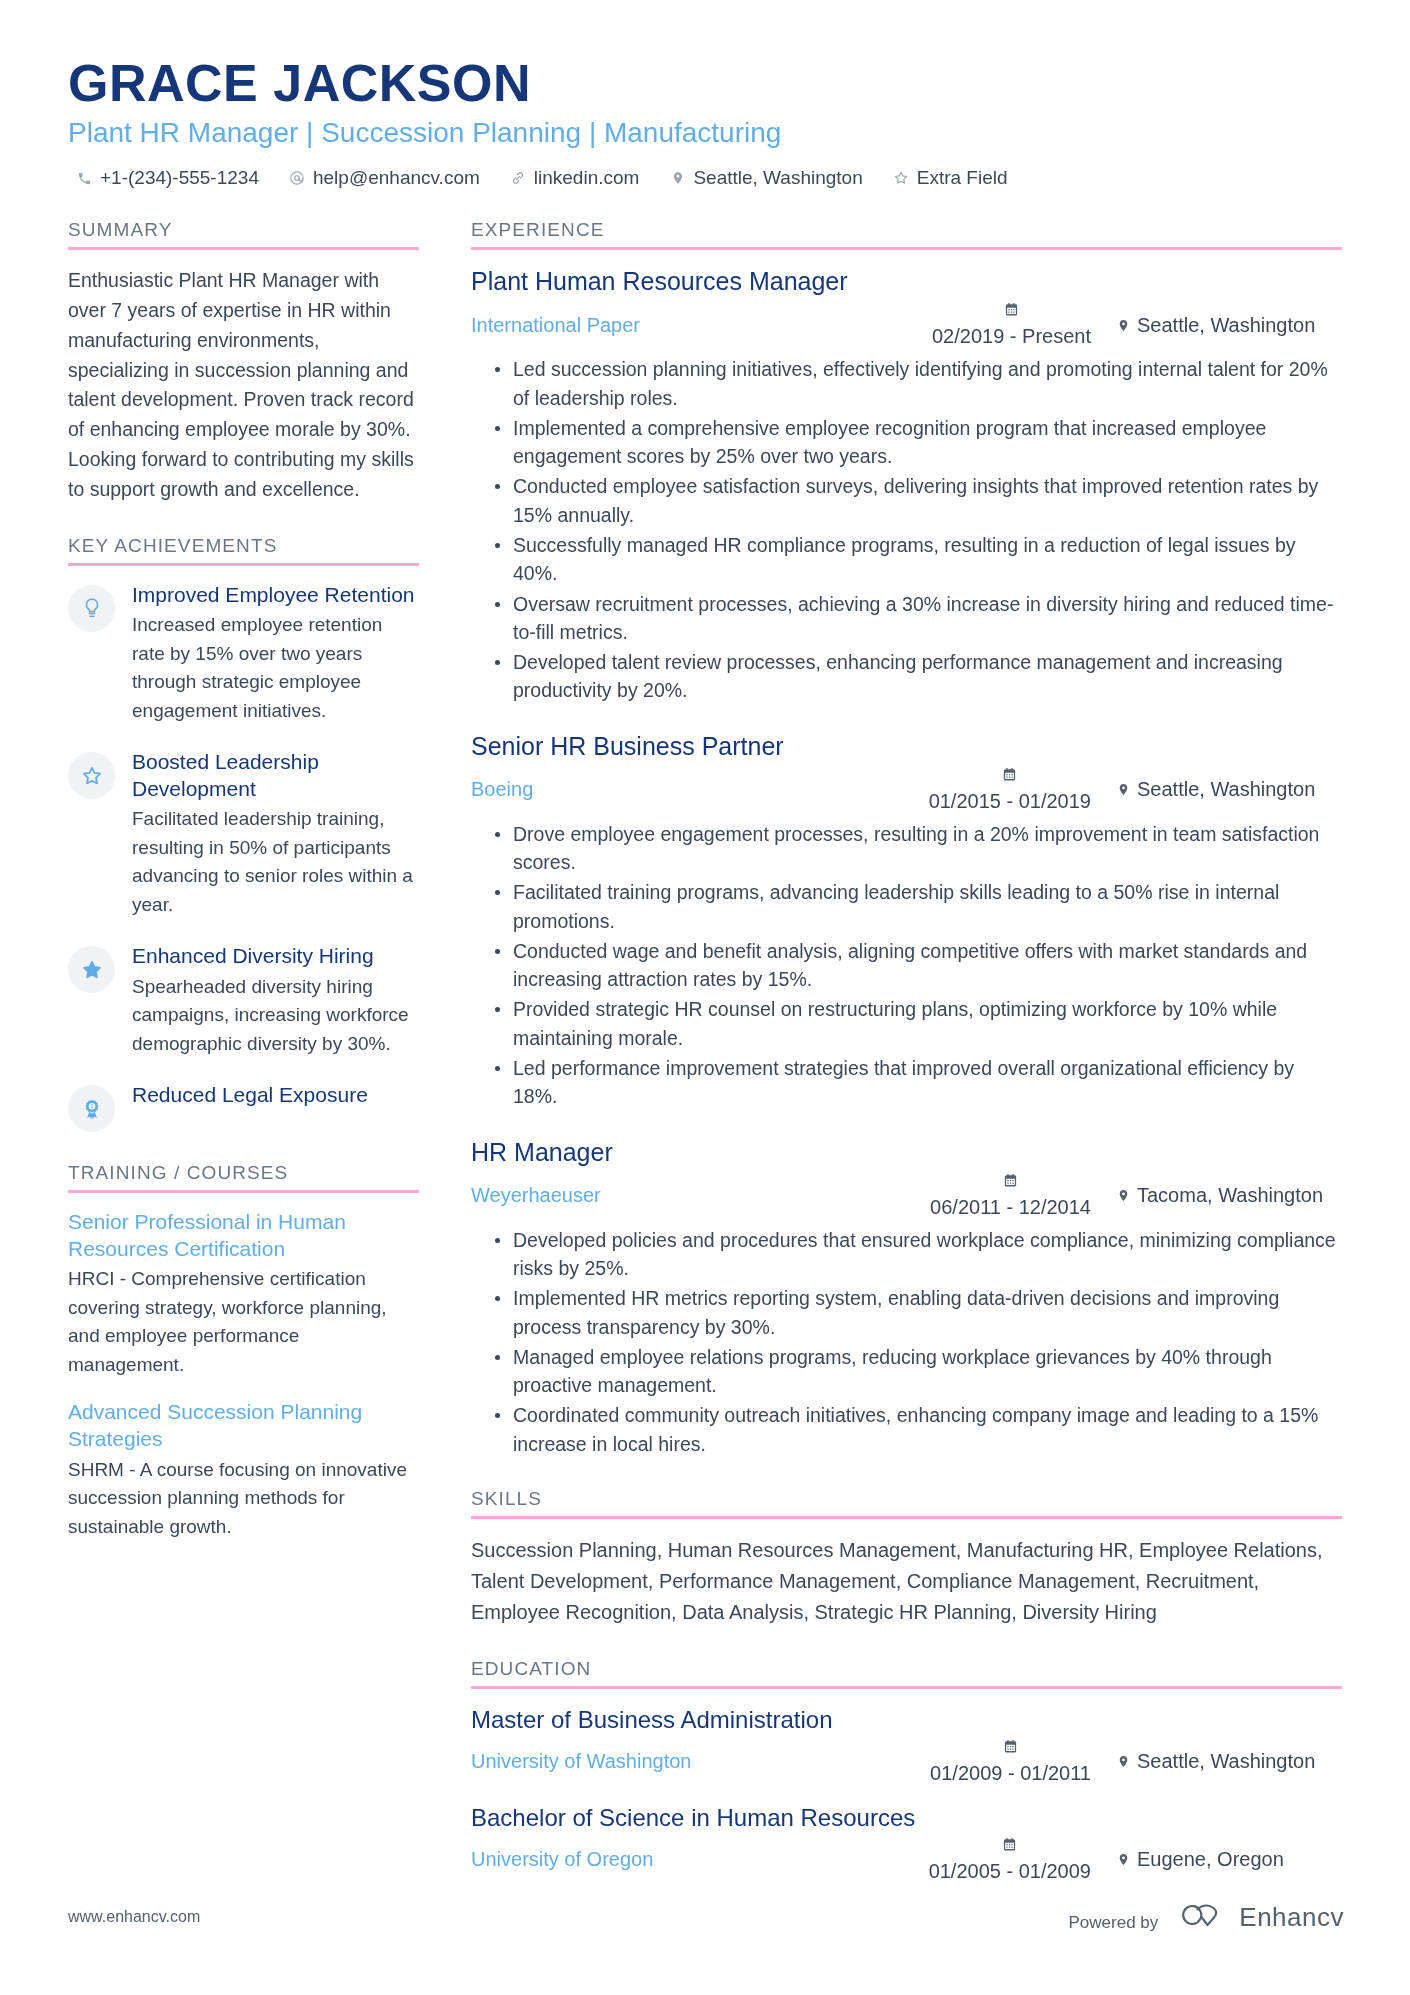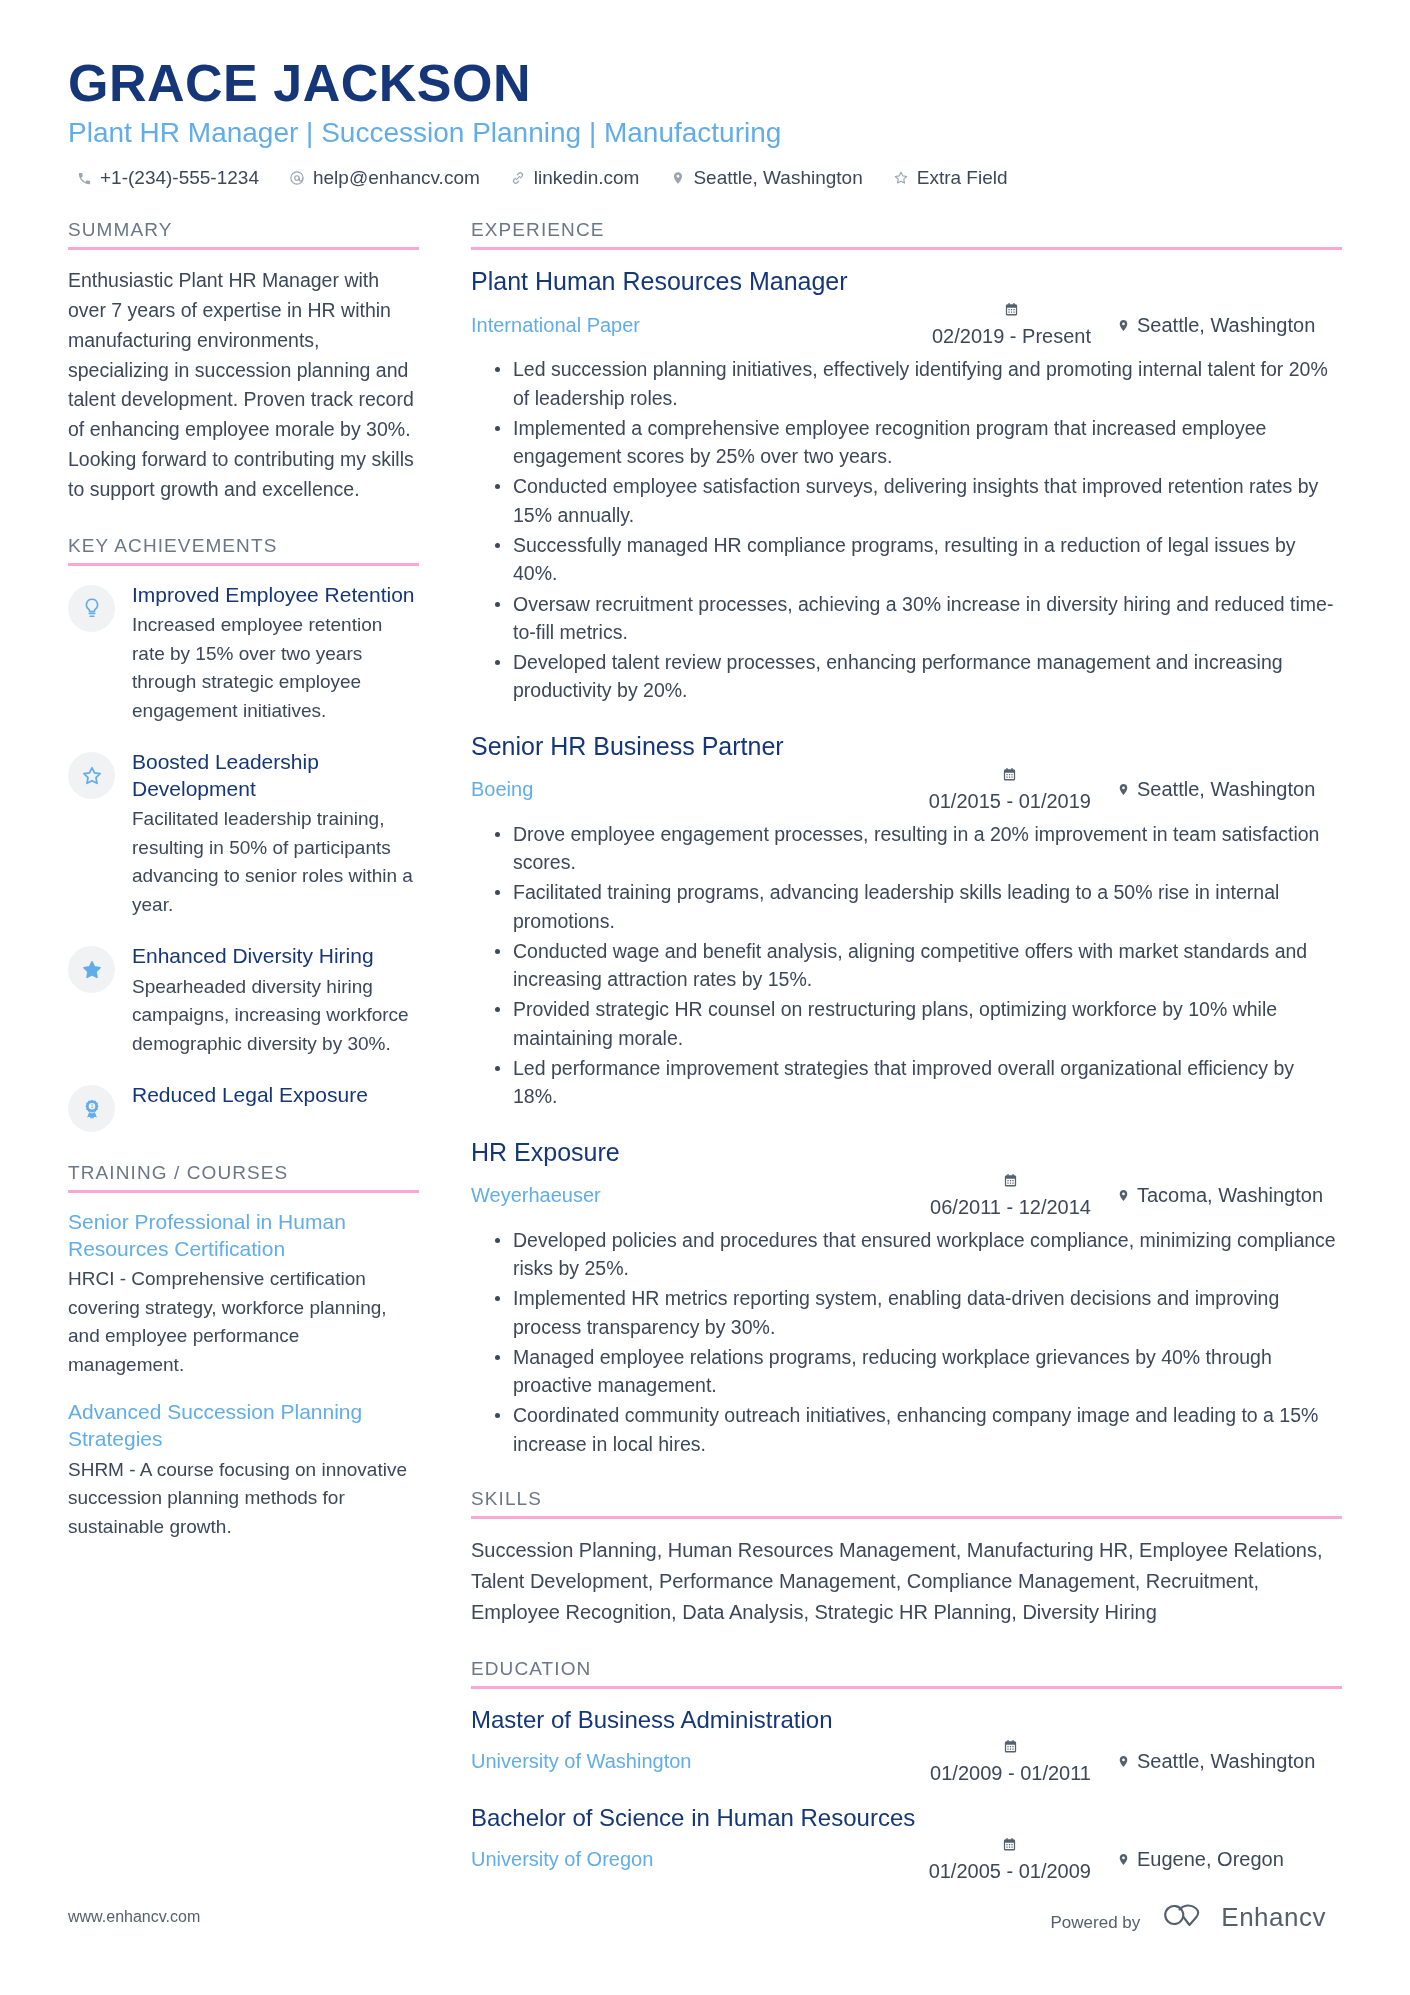--- a/index.html
+++ b/index.html
@@ -175,21 +175,21 @@
     color: #15377a;
     line-height: 1.25;
     margin-bottom: 4px;
   }
   .edu-meta { display: flex; align-items: center; font-size: 20px; }
   .edu-school { color: #62ade8; }
 
   
   .footer {
     position: absolute;
-    left: 68px; right: 84px;
+    left: 68px; right: 66px;
     bottom: 62px;
     display: flex;
     align-items: center;
     justify-content: space-between;
     font-size: 16px;
     color: #55606d;
   }
   .pb-wrap { display: flex; align-items: flex-end; gap: 18px; }
   .pb-label { font-size: 17px; color: #55606d; }
   .pb-logo { display: flex; align-items: center; gap: 13px; }
@@ -405,21 +405,21 @@
           <ul class="bullets">
             <li>Drove employee engagement processes, resulting in a 20% improvement in team satisfaction scores.</li>
             <li>Facilitated training programs, advancing leadership skills leading to a 50% rise in internal promotions.</li>
             <li>Conducted wage and benefit analysis, aligning competitive offers with market standards and increasing attraction rates by 15%.</li>
             <li>Provided strategic HR counsel on restructuring plans, optimizing workforce by 10% while maintaining morale.</li>
             <li>Led performance improvement strategies that improved overall organizational efficiency by 18%.</li>
           </ul>
         </div>
 
         <div class="exp">
-          <div class="exp-role">HR Exposure</div>
+          <div class="exp-role">HR Manager</div>
           <div class="exp-meta">
             <span class="exp-company">Weyerhaeuser</span>
             <span class="meta-date">
               <span class="meta-ico">
                 <svg width="15" height="15" viewBox="0 0 24 24" fill="currentColor">
                     <path d="M7 1.5v2H5.5A2.5 2.5 0 0 0 3 6v13a2.5 2.5 0 0 0 2.5 2.5h13A2.5 2.5 0 0 0 21 19V6a2.5 2.5 0 0 0-2.5-2.5H17v-2h-2v2H9v-2zM5 9h14v10H5zm2 2v2h2v-2zm4 0v2h2v-2zm4 0v2h2v-2zM7 15v2h2v-2zm4 0v2h2v-2zm4 0v2h2v-2z"></path>
                   </svg>
               </span>
               <span>06/2011 - 12/2014</span>
             </span>

